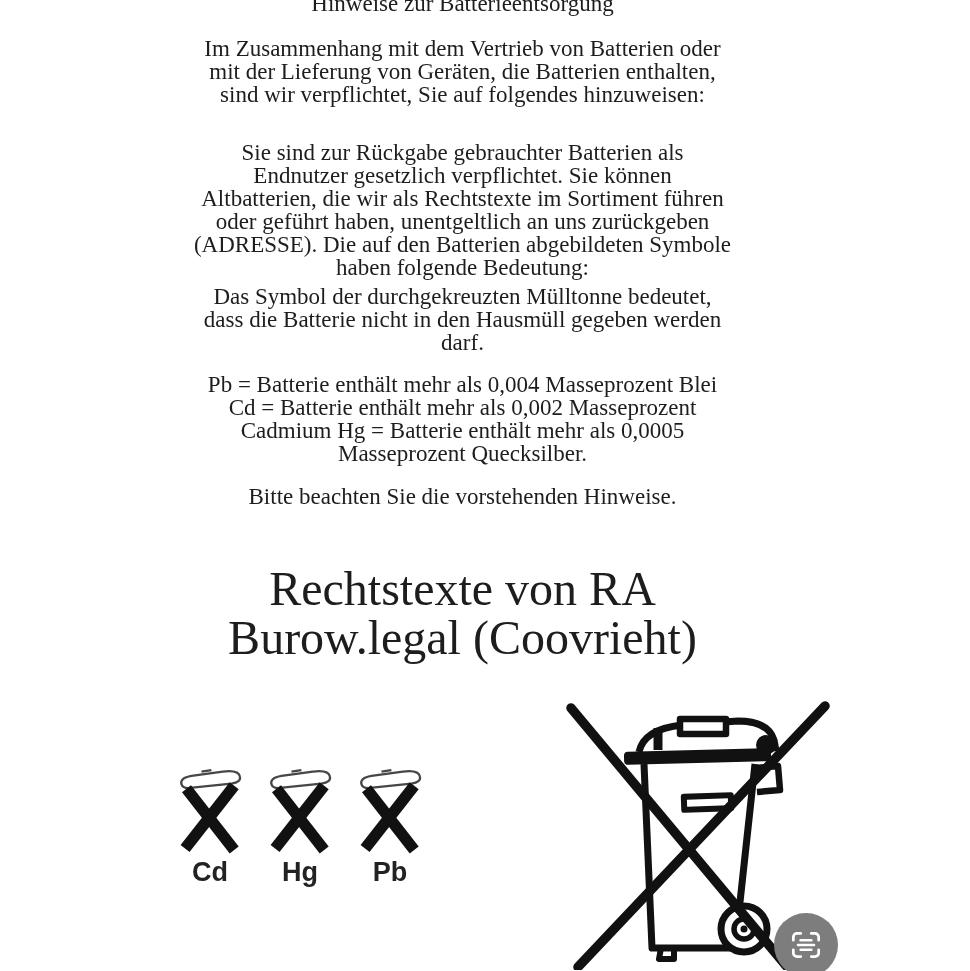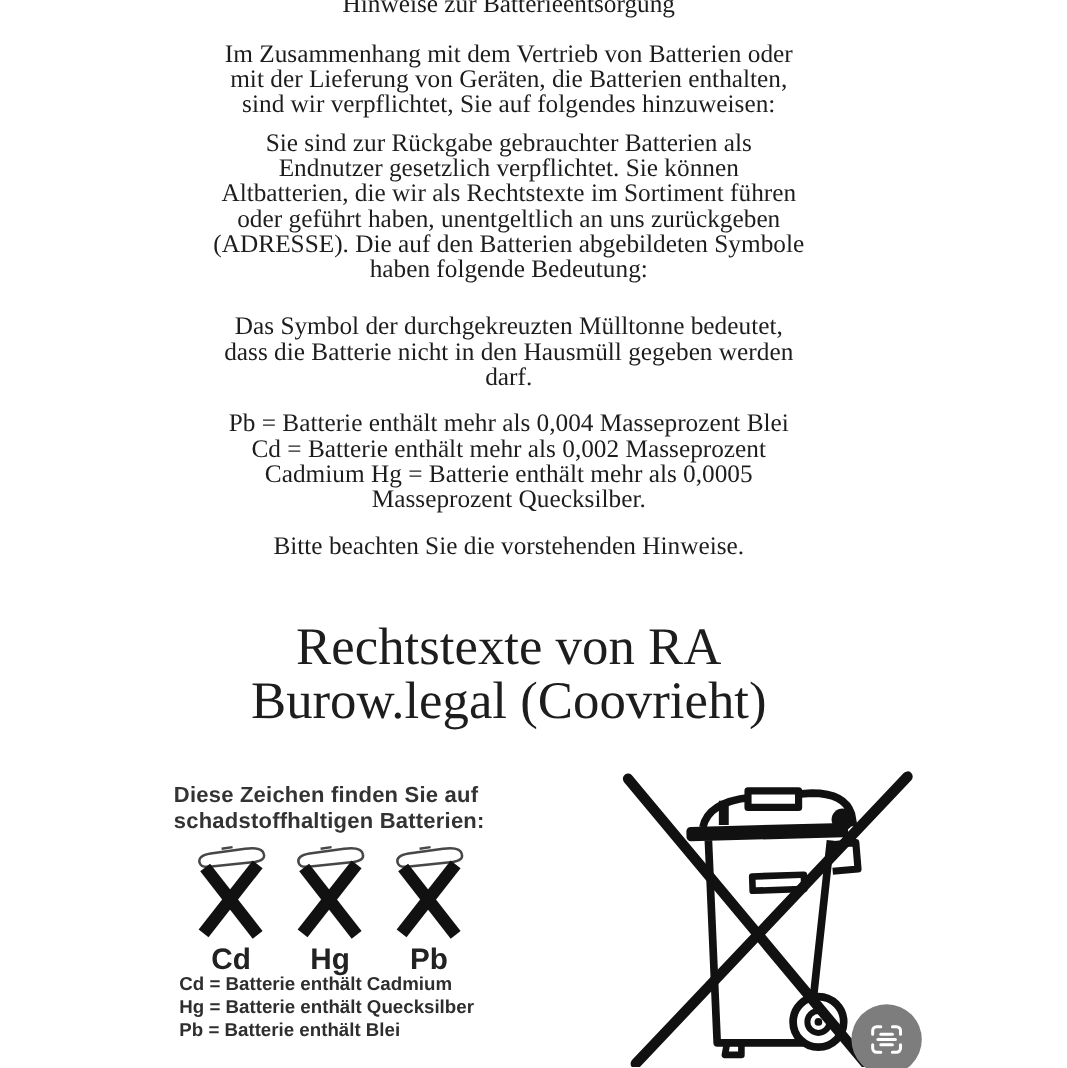--- a/index.html
+++ b/index.html
@@ -8,21 +8,21 @@
     background:#ffffff; overflow:hidden;
     font-family:"Liberation Serif", serif;
     color:#1d1d1d;
   }
   .abs { position:absolute; }
   .serif-block { left:0; width:925px; text-align:center; }
   .ln { display:block; }
   #title { top:-8px; font-size:23px; line-height:24px; }
   .para { font-size:23px; line-height:23px; margin:0;text-align:center; }
   #p1 { top:37px; }
-  #p2 { top:118px; }
+  #p2 { top:141px; }
   #p3 { top:285px; }
   #p4 { top:373px; }
   #closing { top:485px; }
   #heading { top:564px; font-size:48px; line-height:49px; }
 
   
   .sans { font-family:"Liberation Sans", sans-serif; color:#333333; font-weight:700; }
   #sign-intro { left:158px; top:711px; font-size:20px; line-height:24px; letter-spacing:0.2px; }
   #bins-row { left:172px; top:763px; display:flex; gap:14px; }
   .bin-cell { width:76px; text-align:center; }
@@ -99,24 +99,20 @@
           </g>
 
         <g stroke="#111111" stroke-width="16" stroke-linecap="butt">
           <path d="M17,36 L84,122"></path>
           <path d="M84,32 L15,120"></path>
         </g>
       </g>
     </defs>
   </svg>
 
-  <div id="sign-intro" class="abs sans">
-    <span class="ln">Diese Zeichen finden Sie auf</span>
-    <span class="ln">schadstoffhaltigen Batterien:</span>
-  </div>
 
   <div id="bins-row" class="abs">
     <div class="bin-cell">
       <svg width="72" height="94" viewBox="0 0 100 132">
           <use href="#smallbin"></use>
         </svg>
       <div class="bin-label sans">Cd</div>
     </div>
     <div class="bin-cell">
       <svg width="72" height="94" viewBox="0 0 100 132">
@@ -125,25 +121,20 @@
       <div class="bin-label sans">Hg</div>
     </div>
     <div class="bin-cell">
       <svg width="72" height="94" viewBox="0 0 100 132">
           <use href="#smallbin"></use>
         </svg>
       <div class="bin-label sans">Pb</div>
     </div>
   </div>
 
-  <div id="legend" class="abs sans">
-    <span class="ln">Cd = Batterie enthält Cadmium</span>
-    <span class="ln">Hg = Batterie enthält Quecksilber</span>
-    <span class="ln">Pb = Batterie enthält Blei</span>
-  </div>
 
   <svg id="big-bin" class="abs" width="350" height="272" viewBox="0 0 350 272">
 
     <g stroke="#111111" fill="none" stroke-width="7" stroke-linejoin="round">
       <path d="M84,66 L92,250 L175,250 L195,66"></path>
       <path d="M79,54 Q84,31 122,27 L178,23 Q208,23 214,42 L216,53"></path>
       <rect x="120" y="21" width="46" height="15" stroke-width="6.5" fill="#ffffff"></rect>
       <path d="M98,30 L98,52" stroke-width="9"></path>
       <path d="M196,70 L218,68 L220,92 L197,94" stroke-width="6.5"></path>
       <rect x="124" y="98" width="47" height="13" stroke-width="6" transform="rotate(-2 147 104)"></rect>

